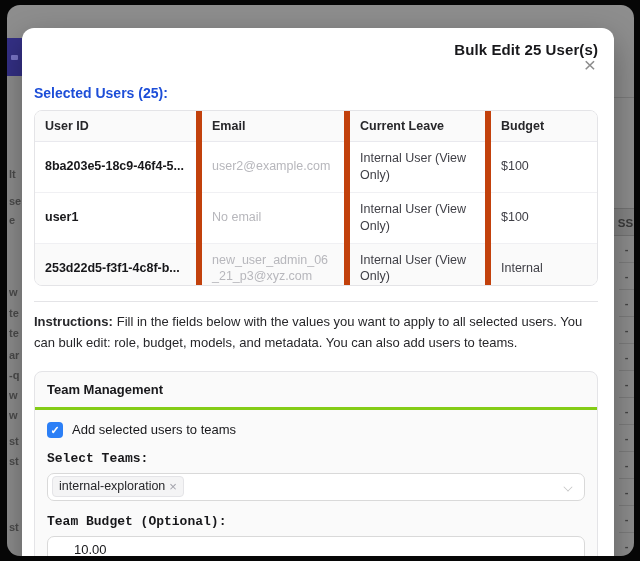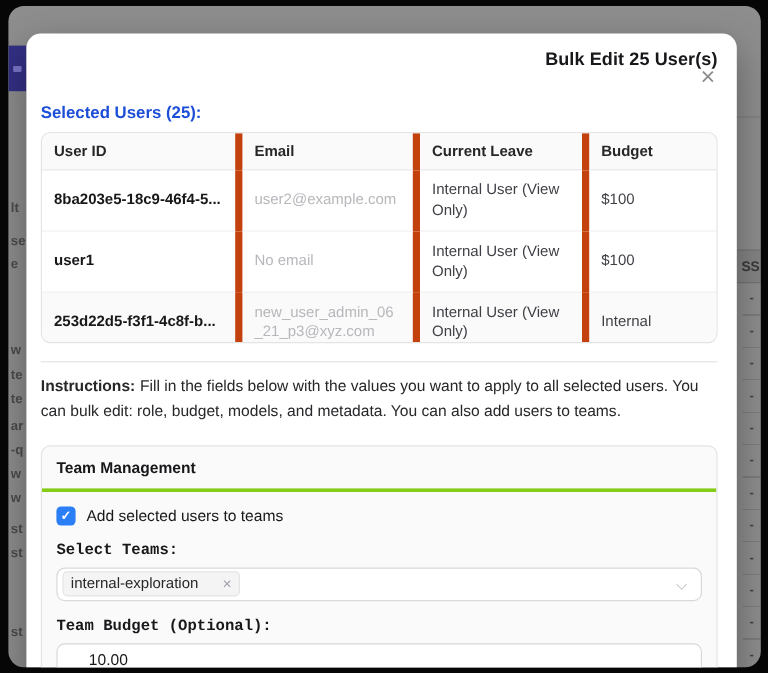--- a/index.html
+++ b/index.html
@@ -115,21 +115,21 @@
 
   .field-label { margin-top:13px; font-size:13px; font-weight:700; color:#18181b;font-family:Liberation Mono, monospace; }
 
   .team-select {
     margin-top:7px; height:28px; background:#fff;
     border:1px solid #d9d9d9; border-radius:7px;
     display:flex; align-items:center; padding:0 26px 0 4px;
     position:relative; cursor:pointer;
   }
   .team-tag {
-    display:inline-flex; align-items:center; gap:20px;
+    display:inline-flex; align-items:center; gap:4px;
     background:#f4f4f5; border:1px solid #e4e4e7; border-radius:4px;
     padding:1px 6px; font-size:12.5px; color:#27272a; line-height:17px;
   }
   .team-tag .tag-x { color:#a1a1aa; font-size:13px; cursor:pointer; }
   .select-chevron {
     position:absolute; right:12px; top:9px;
     width:8px; height:8px; border-right:1.5px solid #c4c4c4; border-bottom:1.5px solid #c4c4c4;
     transform:rotate(45deg) scale(.8,.8); transform-origin:center;
   }
 

